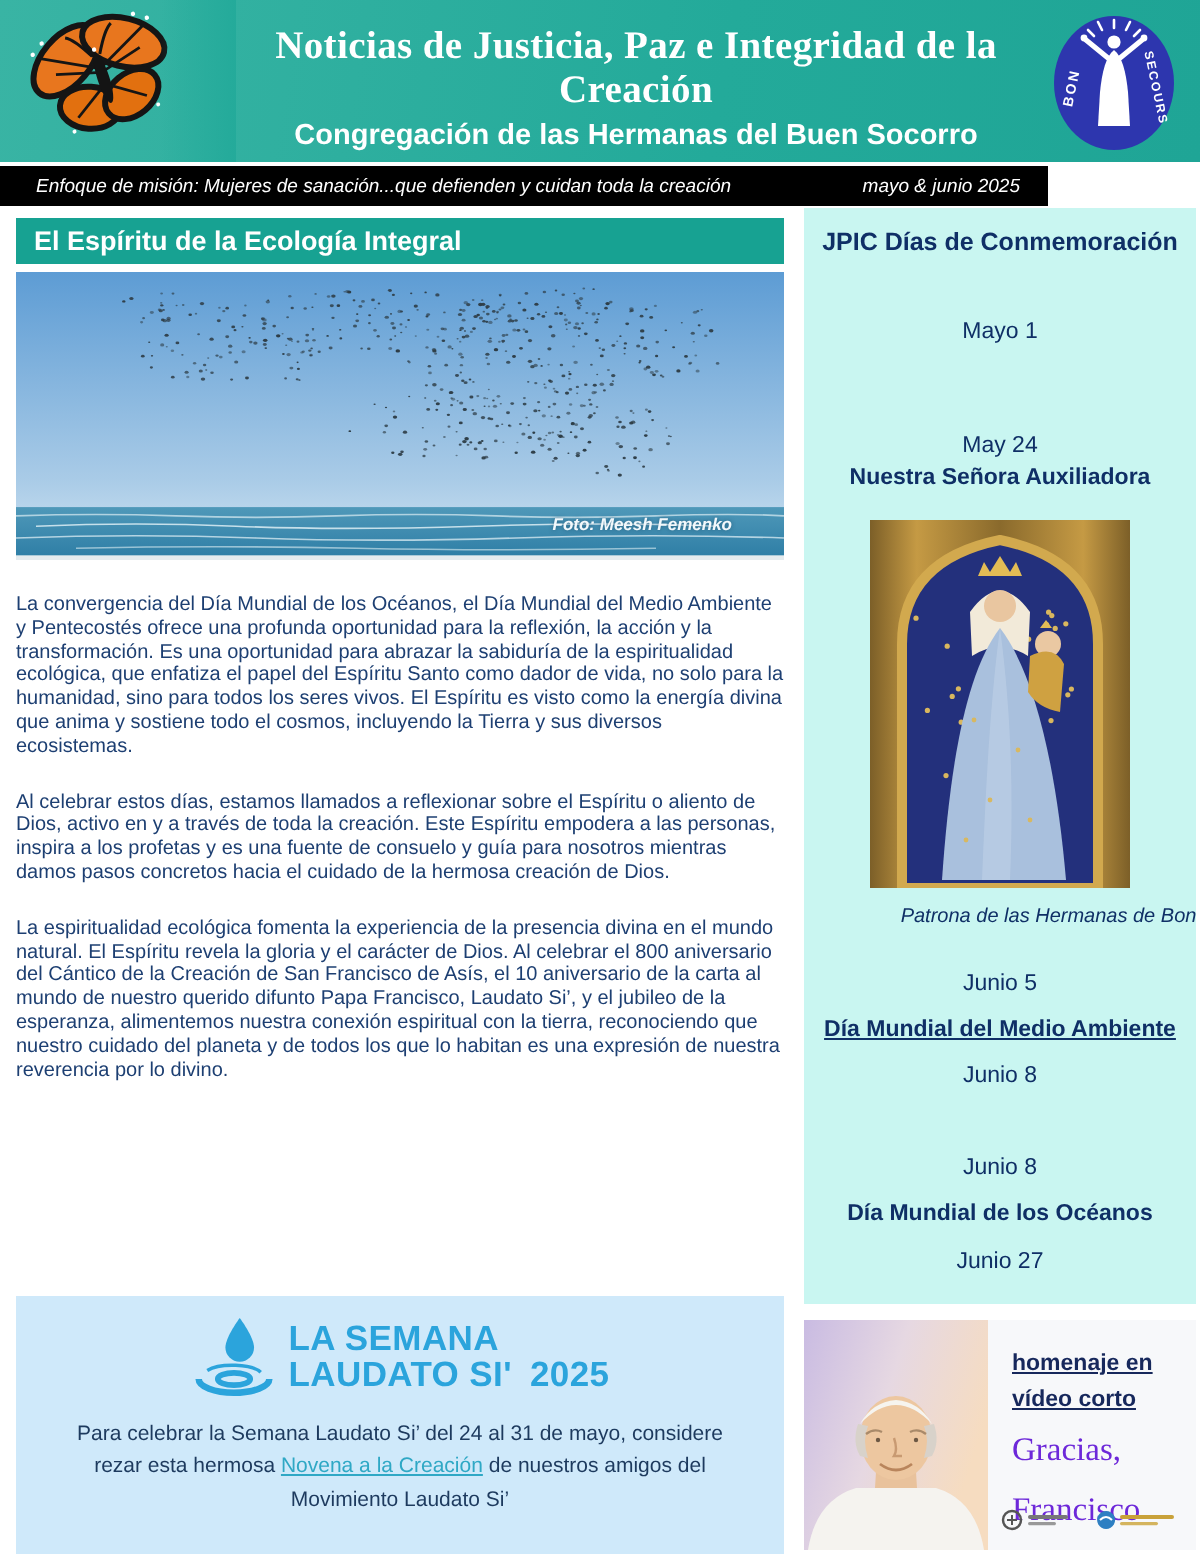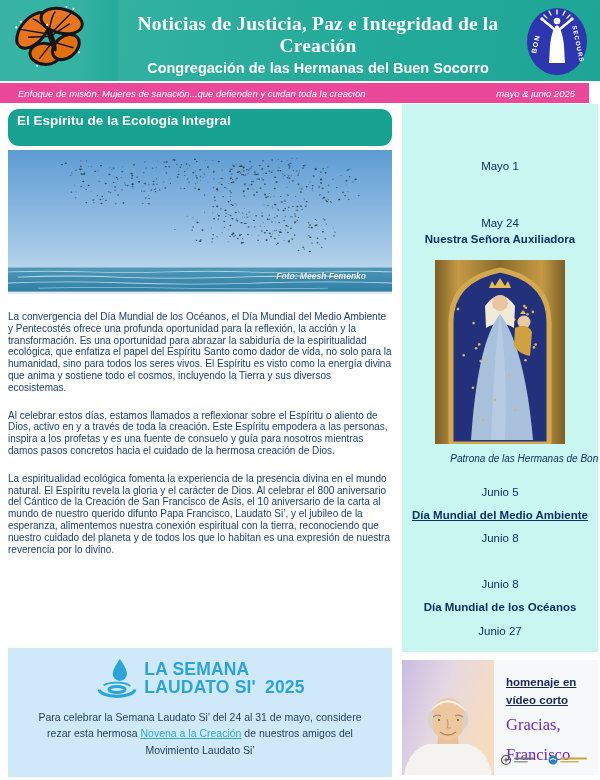--- a/index.html
+++ b/index.html
@@ -19,30 +19,30 @@
        background:linear-gradient(90deg, transparent 68%, rgba(35,170,154,.95)); }
   .butterfly-wrap svg { position:absolute; inset:0; }
   .header-middle { position:absolute; left:118px; right:82px; top:0; height:81px;
                    color:#fff; text-align:center; }
   .header-title { margin:13px 0 3px; font-family:"Liberation Serif", serif;
                   font-size:19.5px; font-weight:600; letter-spacing:.2px; }
   .header-subtitle { font-size:14.5px; font-weight:bold; }
   .bs-logo { position:absolute; right:11px; top:6px; width:64px; height:71px; }
 
   
-  .mission-bar { position:absolute; left:0; top:83px; width:589px; height:20px;
-                 background:#ec4899; color:#ffffff; font-style:italic; font-size:9.5px;
+  .mission-bar { position:absolute; left:0; top:83px; width:524px; height:20px;
+                 background:#000000; color:#ffffff; font-style:italic; font-size:9.5px;
                  display:flex; justify-content:space-between; align-items:center;
                  padding:0 14px 0 18px; box-sizing:border-box;gap:40px; }
 
   
   .article { position:absolute; left:8px; top:109px; width:384px; }
-  .article-title-bar { height:37px; background:#17a292; color:#fff; font-size:13.5px;
+  .article-title-bar { height:23px; background:#17a292; color:#fff; font-size:13.5px;
                        font-weight:bold; line-height:23px; padding-left:9px;
-                       box-sizing:border-box;border-radius:11px; }
+                       box-sizing:border-box; }
   .photo { position:relative; margin-top:4px; width:384px; height:144px; }
   .photo svg { position:absolute; inset:0; width:100%; height:100%; }
   .photo-credit { position:absolute; right:26px; bottom:13px; color:#f2f8fb;
                   font-style:italic; font-weight:bold; font-size:8.5px;
                   text-shadow:0 0 2px rgba(20,60,90,.55); }
   .paragraphs { margin-top:17px; color:#1d3f72; font-size:10px; line-height:1.18; }
   .paragraphs p { margin:16px 0 10px; }
 
   
   .laudato-box { position:absolute; left:8px; top:648px; width:384px; height:129px;
@@ -741,20 +741,21 @@
         <div>LA SEMANA</div>
         <div><span>LAUDATO SI'</span><span class="laudato-year">2025</span></div>
       </div>
     </div>
     <div class="laudato-caption">
       <span>Para celebrar la Semana Laudato Si’ del 24 al 31 de mayo, considere rezar esta hermosa </span><span class="link-teal">Novena a la Creación</span><span> de nuestros amigos del Movimiento Laudato Si’</span>
     </div>
   </div>
 
   <div class="sidebar">
+    <div class="sb-abs sb-title">JPIC Días de Conmemoración</div>
     <div class="sb-abs" style="top:56px">Mayo 1</div>
     <div class="sb-abs" style="top:113px">May 24</div>
     <div class="sb-abs sb-bold" style="top:129px">Nuestra Señora Auxiliadora</div>
 
     <div class="mary-wrap">
       <svg viewBox="0 0 130 184">
         <defs>
           <linearGradient id="gold" x1="0" y1="0" x2="1" y2="0">
             <stop offset="0" stop-color="#7c5f28"></stop>
               <stop offset=".18" stop-color="#c59a44"></stop>

